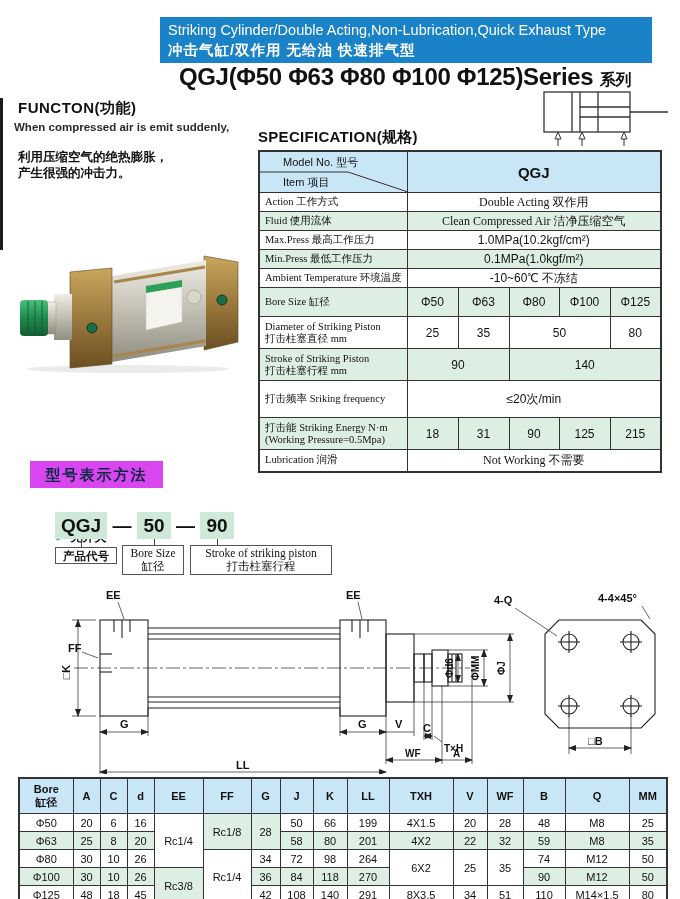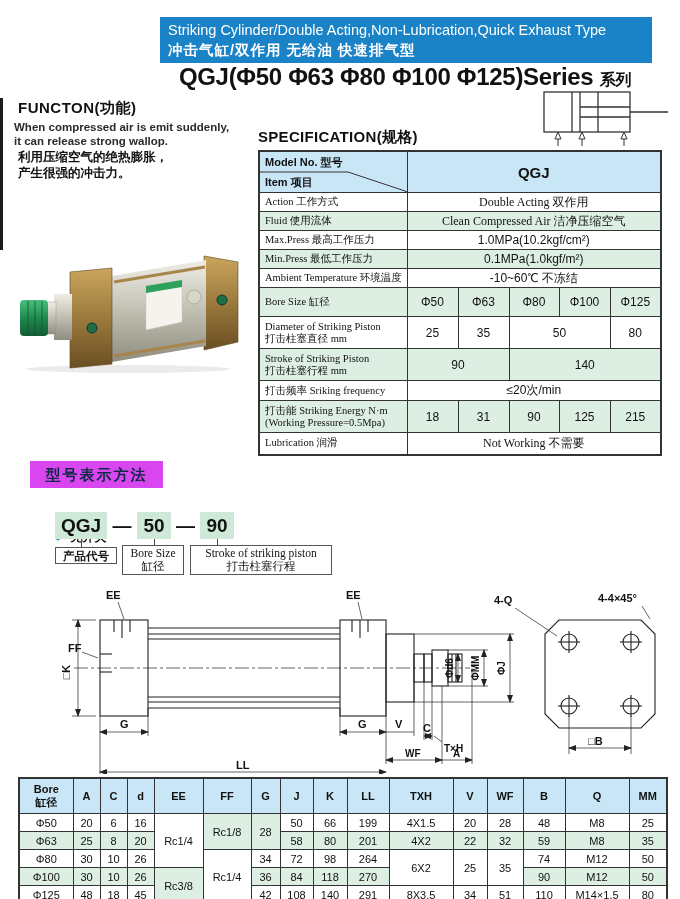--- a/index.html
+++ b/index.html
@@ -23,21 +23,21 @@
   td{border:1px solid #333;text-align:center;padding:0;overflow:hidden}
   .spec{left:258px;top:150px;width:402px;border:2px solid #333;font-size:12px}
   .spec .lbl{text-align:left;padding-left:5px;font-family:"Liberation Serif",serif;font-size:10.5px}
   .spec .lbl2{line-height:12px}
   .hdrblue{background:#c9e6f6}
   .grn{background:#dcefe2}
   .wht{background:#ffffff}
   .serifv{font-family:"Liberation Serif",serif}
   .qgj{font-size:15px;font-weight:700}
   .diagcell{position:relative;text-align:left;vertical-align:top}
-  .diagcell .t1,.diagcell .t2{font-size:11px;font-weight:700;padding-left:5px;line-height:20px;font-family:"Liberation Sans",sans-serif}
+  .diagcell .t1,.diagcell .t2{font-size:11px;font-weight:400;padding-left:23px;line-height:20px;font-family:"Liberation Sans",sans-serif}
   .diagsvg{position:absolute;left:0;top:0;width:148px;height:40px}
   
   .mc-banner{left:30px;top:461px;width:133px;height:27px;background:#d946ef;color:#0c2a44;
              font-size:15px;font-weight:700;text-align:center;line-height:27px;letter-spacing:2px}
   .mc-bullet{left:55px;top:529px;font-size:12px;font-weight:700}
   .mc-bullet .dot{color:#2f9fd6;font-size:10px;margin-right:6px}
   .code{top:512px;height:27px;line-height:27px;text-align:center;font-size:19px;font-weight:700}
   .codebox{background:#cfe9d8}
   .cb1{left:55px;width:52px}.cb2{left:137px;width:34px}.cb3{left:200px;width:34px}
   .dash1{left:110px;width:24px}.dash2{left:174px;width:23px}
@@ -65,21 +65,20 @@
 <div class="abs title">
   <span>QGJ(Φ50 Φ63 Φ80 Φ100 Φ125)Series</span>
   <span class="suffix">系列</span>
 </div>
 
 <div class="abs edgebar"></div>
 
 <div class="abs fn-h">FUNCTON(功能)</div>
 <div class="abs fn-en">
   <div>When compressed air is emit suddenly,</div>
-  <div>it can release strong wallop.</div>
 </div>
 <div class="abs fn-cn">
   <div>利用压缩空气的绝热膨胀，</div>
   <div>产生很强的冲击力。</div>
 </div>
 
 <svg class="abs" style="left:8px;top:242px" width="232" height="132" viewBox="0 0 232 132">
   <defs>
     <linearGradient id="gold" x1="0" y1="0" x2="0" y2="1">
       <stop offset="0" stop-color="#c9a55c"></stop>
@@ -197,21 +196,21 @@
     <td>80</td>
   </tr>
   <tr style="height:32px" class="grn">
     <td class="lbl lbl2">
       <div>Stroke of Striking Piston</div>
       <div>打击柱塞行程  mm</div>
     </td>
     <td colspan="2">90</td>
     <td colspan="3">140</td>
   </tr>
-  <tr style="height:20px" class="wht">
+  <tr style="height:37px" class="wht">
     <td class="lbl">打击频率 Sriking frequency</td>
     <td colspan="5">≤20次/min</td>
   </tr>
   <tr style="height:32px" class="grn">
     <td class="lbl lbl2">
       <div>打击能 Striking Energy N·m</div>
       <div>(Working Pressure=0.5Mpa)</div>
     </td>
     <td>18</td>
     <td>31</td>

